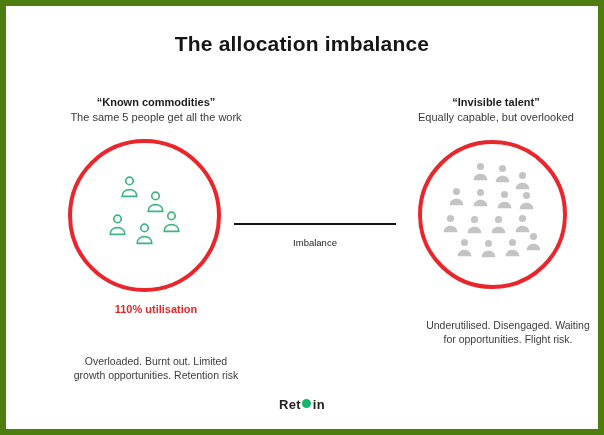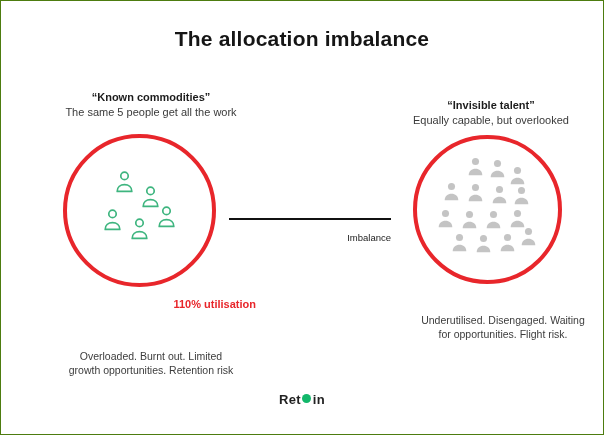--- a/index.html
+++ b/index.html
@@ -6,47 +6,47 @@
   html, body { background: #ffffff; }
   body {
     width: 604px; height: 435px;
     font-family: "Liberation Sans", sans-serif;
     overflow: hidden;
   }
   .page {
     position: relative;
     width: 604px; height: 435px;
     background: #ffffff;
-    border: 1px solid #4d7c0f;
+    border: 6px solid #4d7c0f;
   }
   .title {
     position: absolute; top: 26px; left: 0; width: 100%;
     text-align: center;
     font-size: 21px; font-weight: 700; color: #151515;
     letter-spacing: 0.2px;
   }
   .group { position: absolute; text-align: center; }
   .group-left { left: 45px; top: 90px; width: 210px; text-align: center; }
-  .group-right { left: 388px; top: 90px; width: 204px; margin-top: 8px; }
+  .group-right { left: 388px; top: 90px; width: 204px; }
   .group-heading { font-size: 11px; font-weight: 700; color: #1c1c1c; }
   .group-sub { font-size: 11px; color: #3a3a3a; margin-top: 3px; }
   .circle {
     position: absolute; border-radius: 50%;
     border: 4px solid #e8262b; background: #ffffff;
   }
   .circle-left { left: 62px; top: 133px; width: 153px; height: 153px; }
   .circle-right { left: 412px; top: 134px; width: 149px; height: 149px; }
   .person { position: absolute; }
   .connector-line {
     position: absolute; left: 228px; top: 217px;
     width: 162px; height: 2px; background: #111111;
   }
   .connector-label {
     position: absolute; left: 228px; top: 231px; width: 162px;
-    text-align: right; font-size: 9.5px; color: #222222;
+    text-align: center; font-size: 9.5px; color: #222222;
   }
   .stat {
     position: absolute; top: 297px; text-align: center;
     font-size: 11px; font-weight: 700;
   }
   .stat-left { left: 45px; width: 210px; color: #e8262b; }
   .stat-right { left: 388px; width: 204px; color: #f58345; }
   .desc {
     position: absolute; top: 312px; text-align: center;
     font-size: 10.5px; line-height: 1.35; color: #3c3c3c;
@@ -163,21 +163,21 @@
       </svg>
       <svg viewBox="0 0 24 24" class="person" style="left:71%;top:61%;width:23px;height:23px">
         <circle cx="12" cy="6.8" r="3.7" fill="#c4c4c4"></circle>
         <path d="M4.9 21c0-4.3 3.2-6.7 7.1-6.7s7.1 2.4 7.1 6.7z" fill="#c4c4c4"></path>
       </svg>
     </div>
 
   <div class="connector-line" style="background: rgb(17, 17, 17);"></div>
   <div class="connector-label">Imbalance</div>
 
-  <div class="stat stat-left" style="color: rgb(232, 38, 43); text-align: right;">110% utilisation</div>
+  <div class="stat stat-left" style="color: rgb(232, 38, 43);">110% utilisation</div>
   <div class="desc desc-left">Overloaded. Burnt out. Limited growth opportunities. Retention risk</div>
 
   <div class="desc desc-right">Underutilised. Disengaged. Waiting for opportunities. Flight risk.</div>
 
   <div class="logo">
     <span>Ret</span><span class="logo-dot" style="background: rgb(18, 183, 106);"></span><span>in</span>
   </div>
 
 </div>
 

